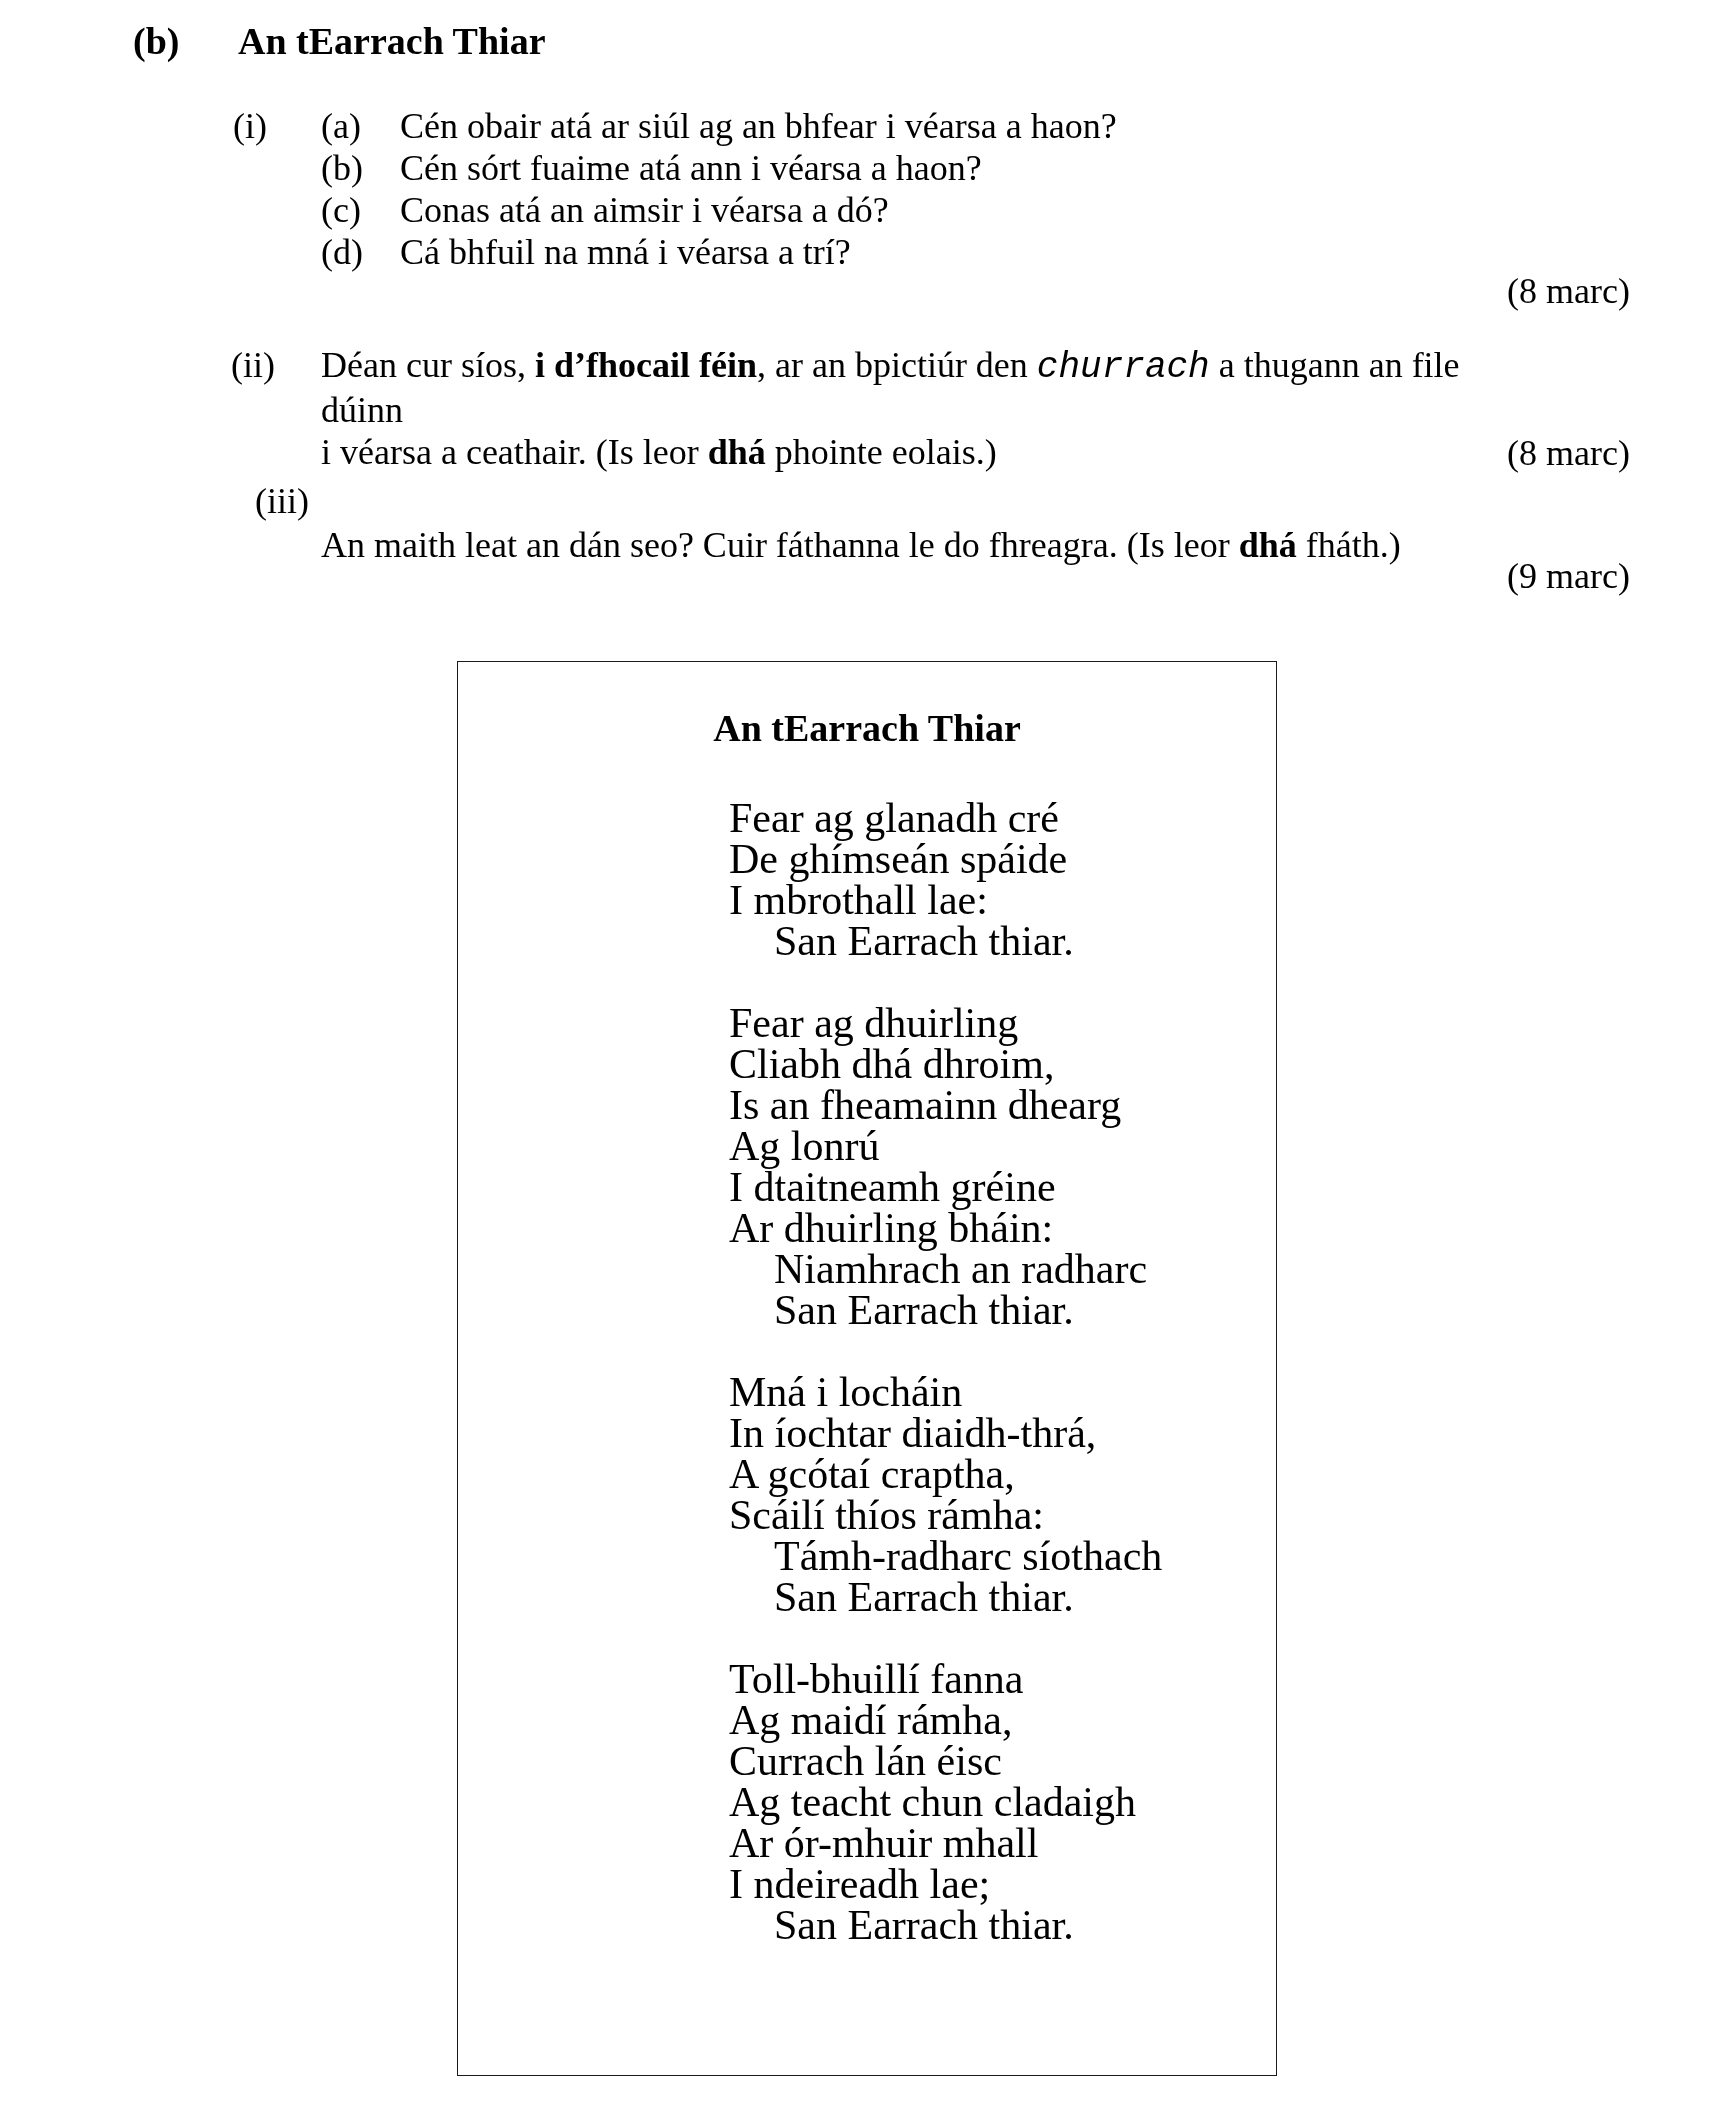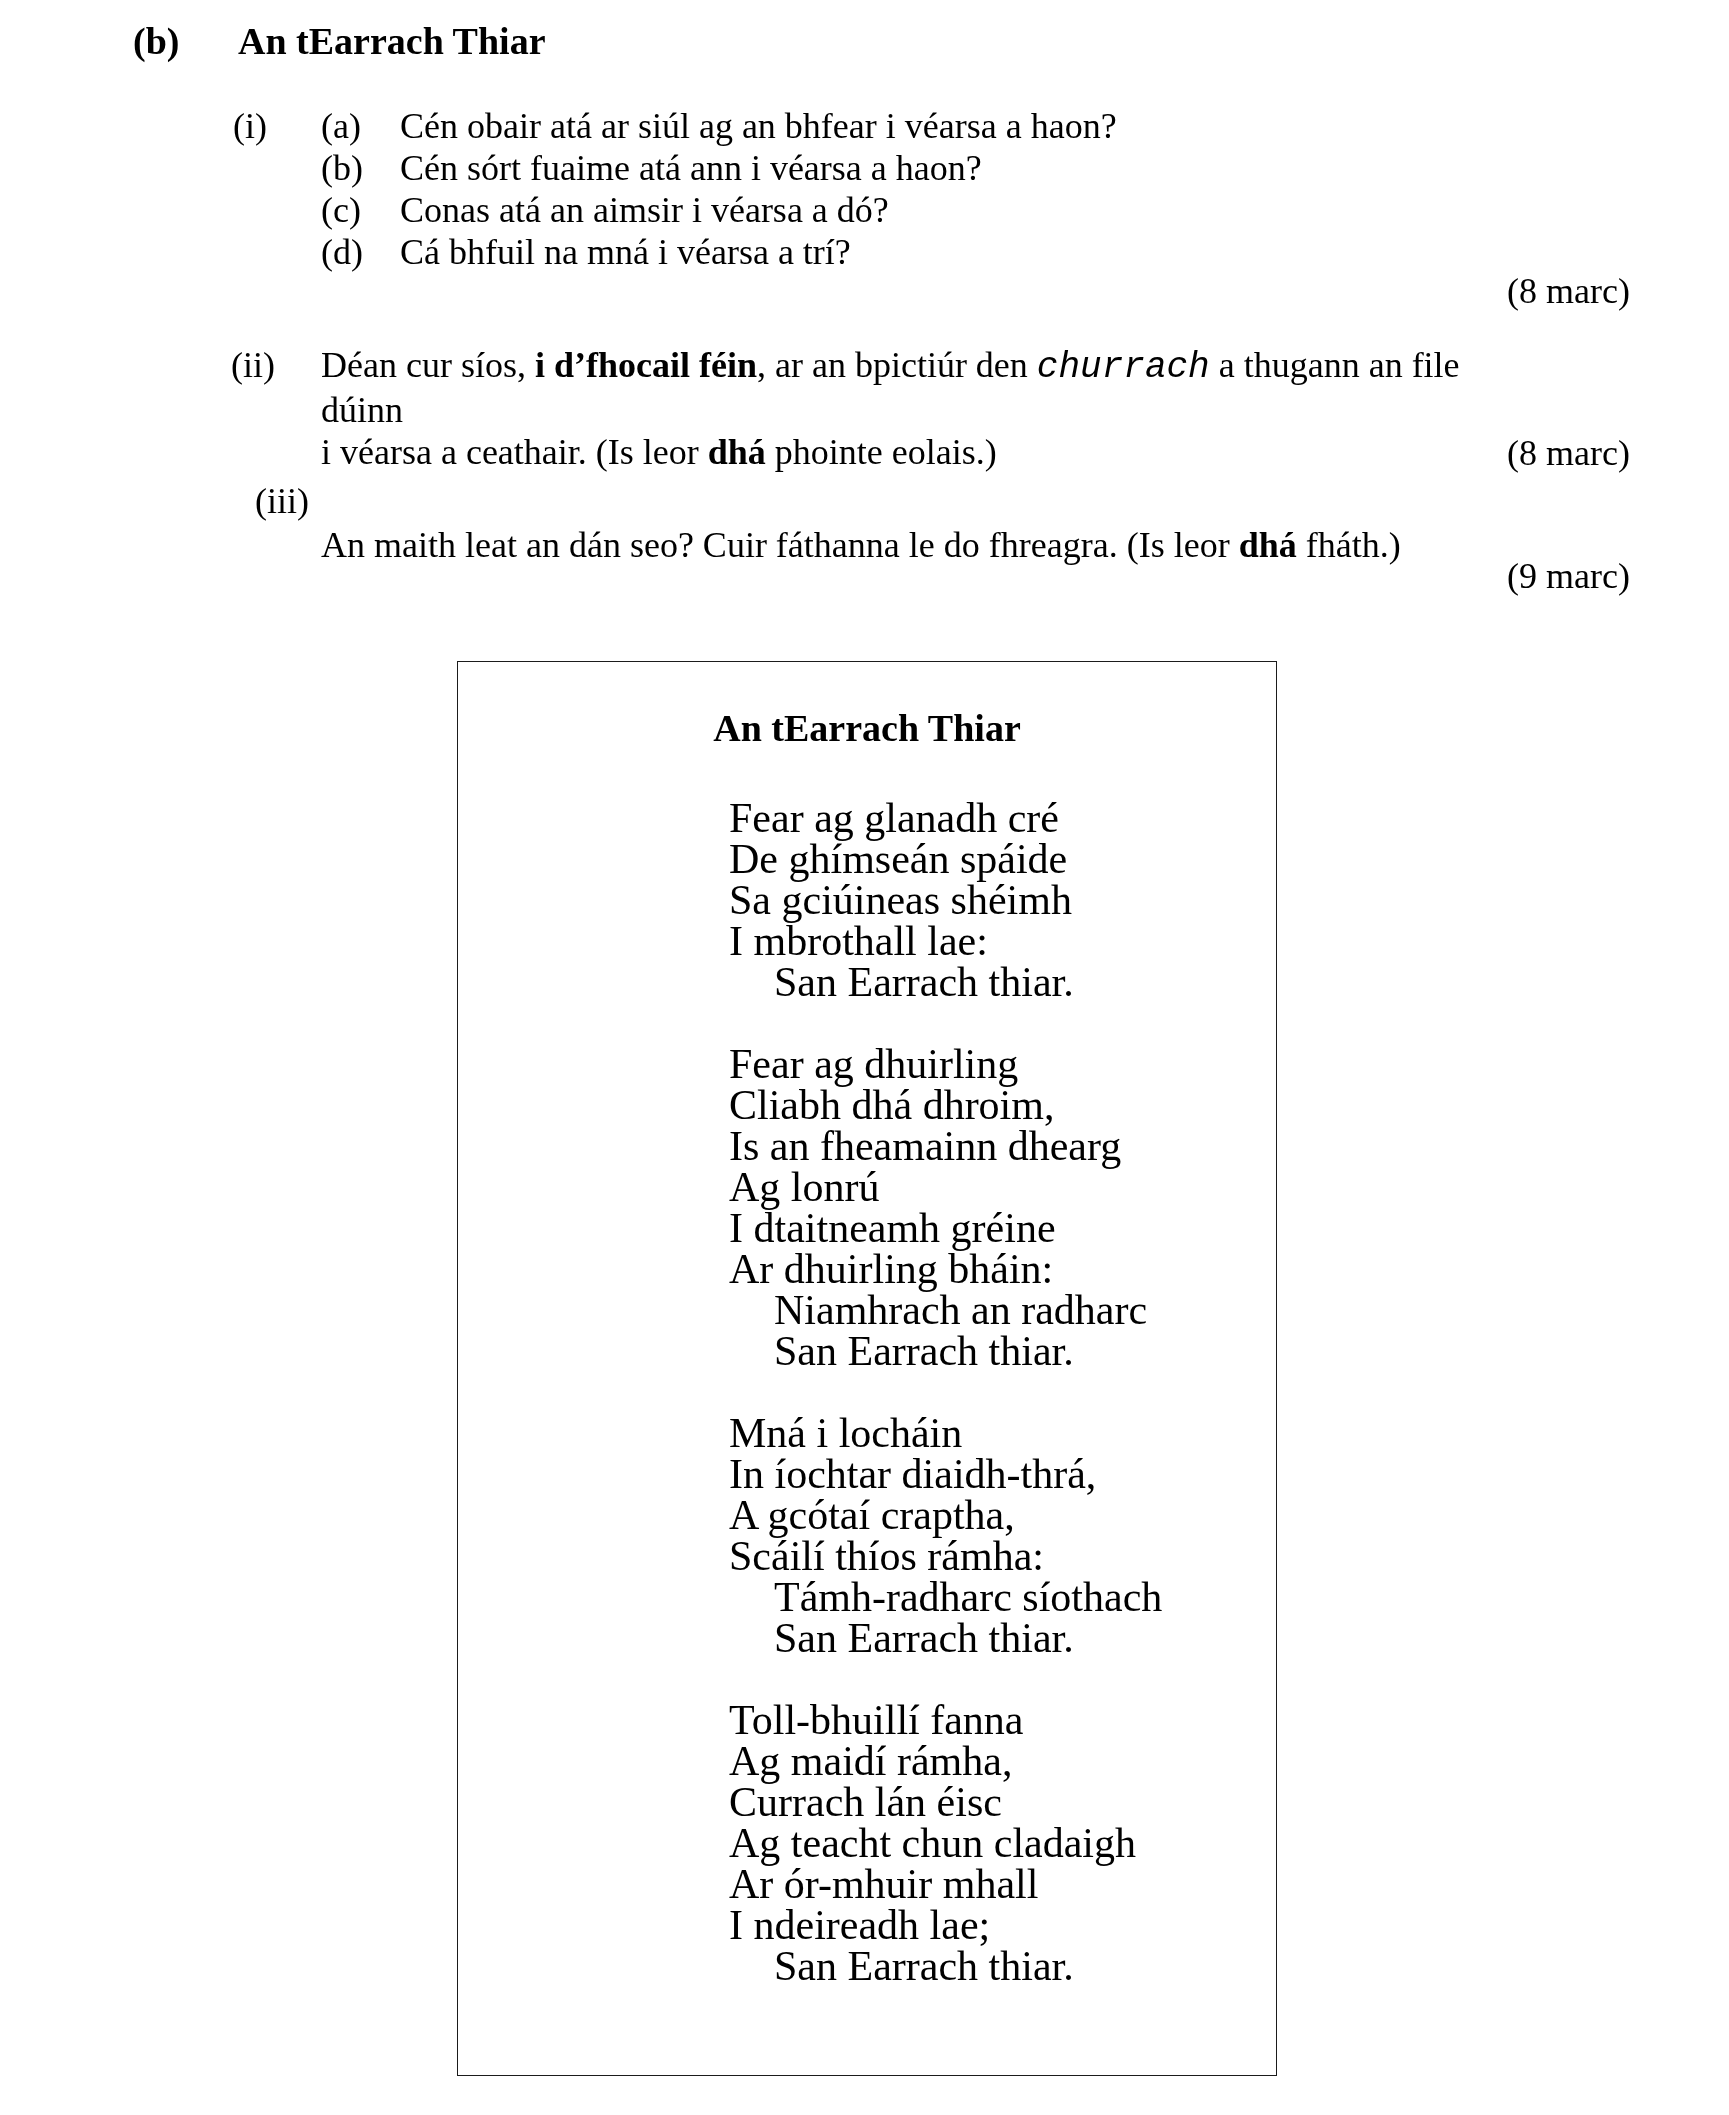--- a/index.html
+++ b/index.html
@@ -99,21 +99,20 @@
   <span class="abs q3-roman">(iii)</span>
   <div class="abs q3-text"><span>An maith leat an dán seo? Cuir fáthanna le do fhreagra. (Is leor </span><span style="font-weight: bold;">dhá</span><span> fháth.)</span></div>
   <div class="abs marks marks-3">(9 marc)</div>
 
   <div class="abs poem-box">
     <div class="poem-title">An tEarrach Thiar</div>
     <div class="poem-body">
         <div class="stanza">
           <div class="line">Fear ag glanadh cré</div>
           <div class="line">De ghímseán spáide</div>
-          <div class="line">Sa gciúineas shéimh</div>
           <div class="line">I mbrothall lae:</div>
           <div class="line indent">San Earrach thiar.</div>
         </div>
         <div class="stanza">
           <div class="line">Fear ag dhuirling</div>
           <div class="line">Cliabh dhá dhroim,</div>
           <div class="line">Is an fheamainn dhearg</div>
           <div class="line">Ag lonrú</div>
           <div class="line">I dtaitneamh gréine</div>
           <div class="line">Ar dhuirling bháin:</div>

